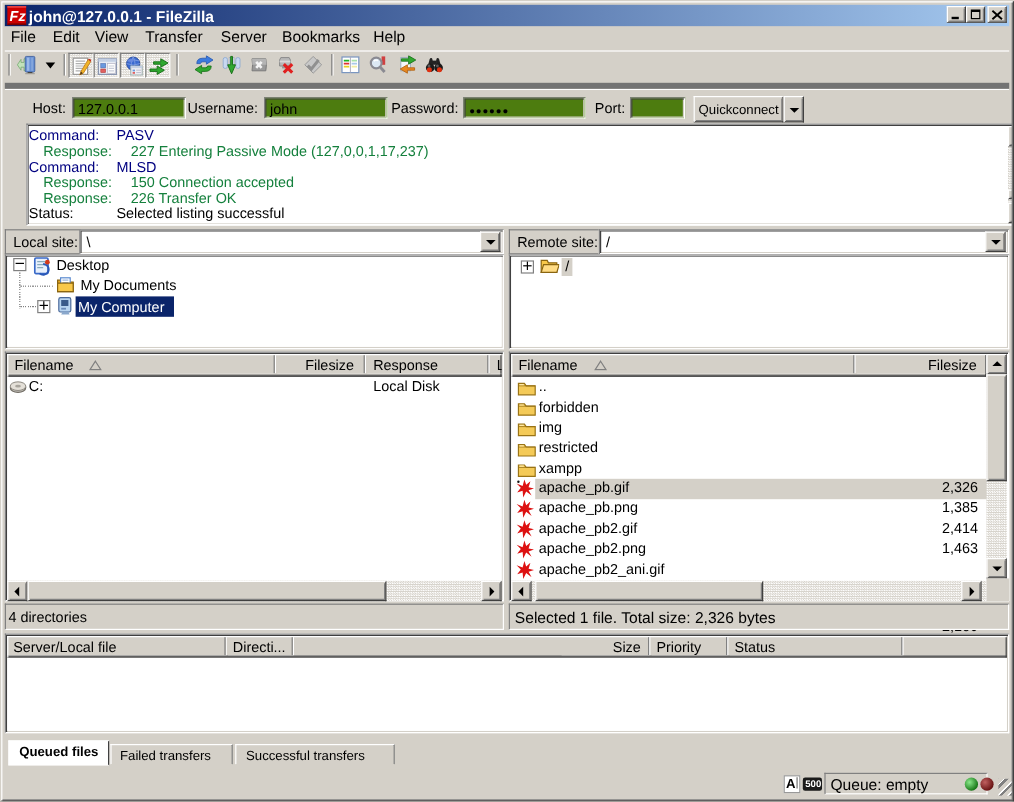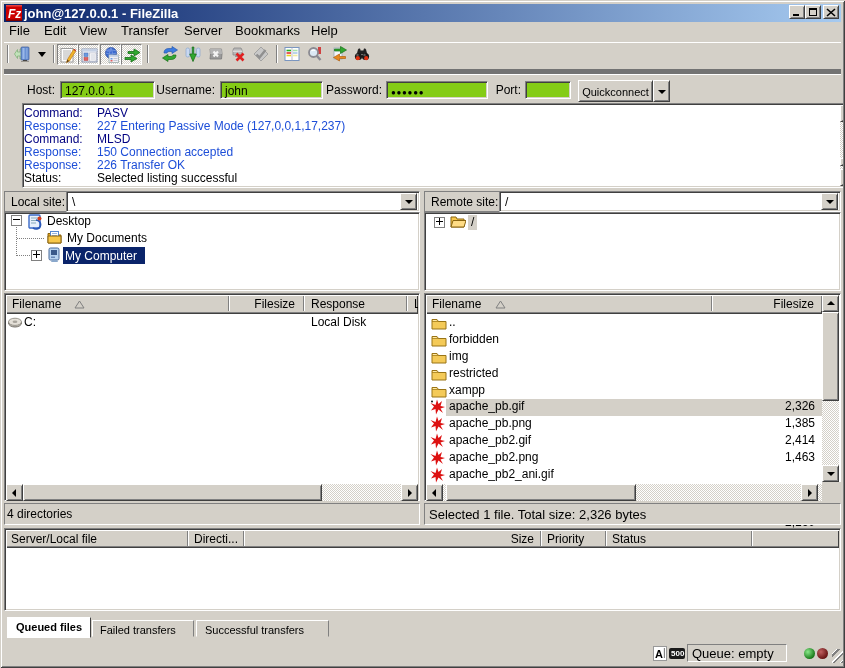--- a/index.html
+++ b/index.html
@@ -28,30 +28,30 @@
   border-left:1px solid #808080; border-right:1px solid #fff; }
 .ticon16 { position:absolute; width:16px; height:16px; top:3px; }
 .toggle { position:absolute; top:1px; width:21px; height:21px;
   border:1px solid; border-color:#808080 #fff #fff #808080;
   background-image:conic-gradient(#fff 25%, #D4D0C8 0 50%, #fff 0 75%, #D4D0C8 0);
   background-size:2px 2px; }
 .toggle svg { position:absolute; left:1px; top:1px; }
 #quickbar { left:4px; top:69px; width:837px; height:33px; background:#D4D0C8;
   border-top:5px solid #737373; box-shadow: inset 0 1px 0 #fff; }
 #quickbar .lbl { position:absolute; top:9px; white-space:nowrap; }
-.field { position:absolute; top:7px; height:18px; background:#84cc16;
+.field { position:absolute; top:7px; height:18px; background:#4d7c0f;
   border:1px solid; border-color:#808080 #fff #fff #808080;
   box-shadow: inset 1px 1px 0 #404040, inset -1px -1px 0 #D4D0C8;
   font-size:12px; padding:2px 0 0 4px; }
 #log { left:22px; top:103px; width:837px; height:85px; }
 #log .lw { position:absolute; left:1px; top:1px; width:816px; height:81px; background:#fff; }
 #log .line { position:absolute; left:0px; white-space:pre; }
 #log .val { position:absolute; left:73px; white-space:pre; }
 .navy { color:#000080; }
-.green { color:#1d4ed8; }
+.green { color:#15803d;margin-left:12px; }
 .sbtn { position:absolute; width:17px; height:17px; border:1px solid; border-color:#fff #404040 #404040 #fff;
   box-shadow: inset 1px 1px 0 #D4D0C8, inset -1px -1px 0 #808080; background:#D4D0C8; }
 .strack { background-image:conic-gradient(#fff 25%, #D4D0C8 0 50%, #fff 0 75%, #D4D0C8 0); background-size:2px 2px; }
 .sthumb { position:absolute; border:1px solid; border-color:#fff #404040 #404040 #fff;
   box-shadow: inset 1px 1px 0 #D4D0C8, inset -1px -1px 0 #808080; background:#D4D0C8; }
 .arr { position:absolute; width:0; height:0; }
 .hdr { position:absolute; height:19px; background:#D4D0C8; font-size:12px; overflow:hidden;
   box-shadow: inset 0 1px 0 #fff, inset 1px 0 0 #fff, inset -1px 0 0 #404040, inset 0 -1px 0 #404040, inset 0 -2px 0 #808080; }
 .hcell { position:absolute; top:1px; height:15px; padding-top:1px;
   border-right:1px solid #808080; box-shadow: 1px 0 0 #fff; white-space:nowrap; }
@@ -465,20 +465,20 @@
   <div class="abs tab active" style="left:7px; top:617px; width:84px; height:21px; padding-top:3px;">Queued files</div>
 
   <div id="statusbar" class="abs">
     <div class="abs" style="left:649px; top:5px; width:14px; height:15px; background:#fff; border:1px solid #999;">
       <span style="position:absolute; left:1px; top:1px; font-size:11px; font-weight:bold;">A</span>
       <span style="position:absolute; left:9px; top:0px; font-size:10px; color:#555;">|</span>
     </div>
     <div class="abs" style="left:665px; top:7px; width:16px; height:11px; background:#1a1a1a; border-radius:2px;">
       <span style="position:absolute; left:2px; top:1px; font-size:8px; font-weight:bold; color:#fff;">500</span>
     </div>
-    <div class="inset" style="left:683px; top:3px; width:100px; height:18px; padding:1px 0 0 4px; font-size:13px;">Queue: empty</div>
+    <div class="inset" style="left:683px; top:3px; width:136px; height:18px; padding:1px 0 0 4px; font-size:13px;">Queue: empty</div>
     <div class="abs" style="left:800px; top:7px; width:11px; height:11px; border-radius:50%; background:radial-gradient(circle at 35% 35%, #8ae88a, #1a7a1a 70%, #0a4a0a);"></div>
     <div class="abs" style="left:813px; top:7px; width:11px; height:11px; border-radius:50%; background:radial-gradient(circle at 35% 35%, #c06060, #6a1515 70%, #3a0808);"></div>
     <div class="abs" style="left:828px; top:8px; width:15px; height:14px;
       background:repeating-linear-gradient(135deg, transparent 0 3px, #fff 3px 4px, #808080 4px 6px);"></div>
   </div>
 
 </div>
 
 </body></html>

